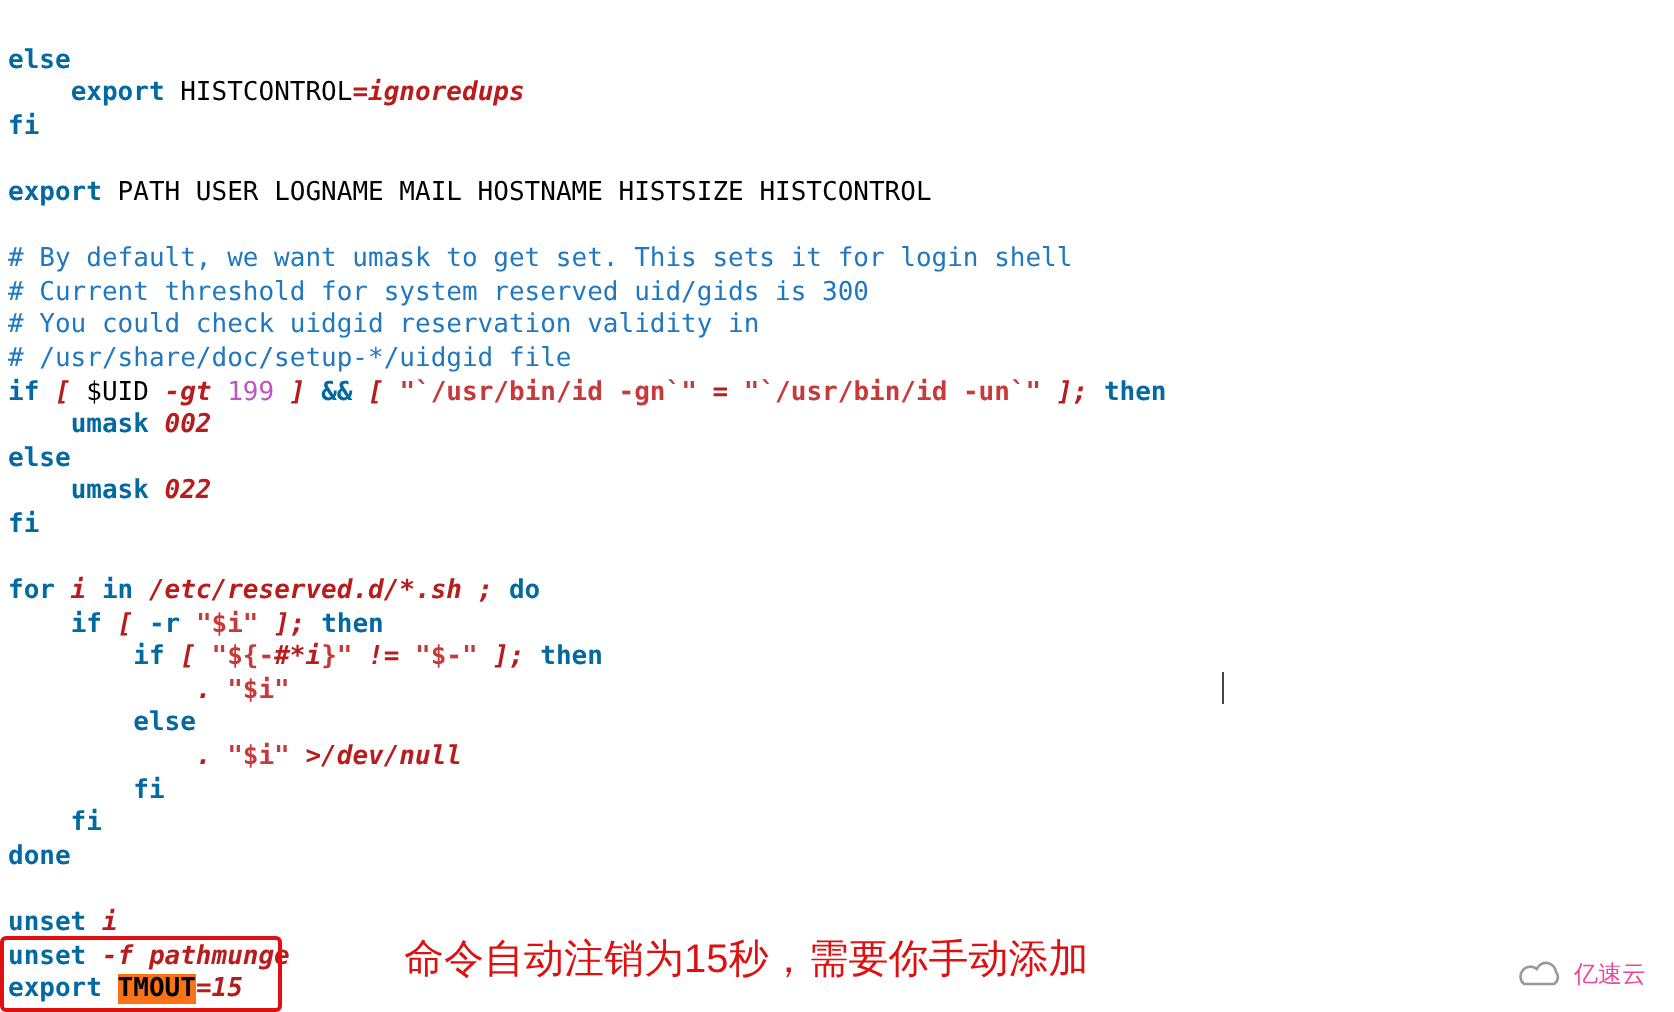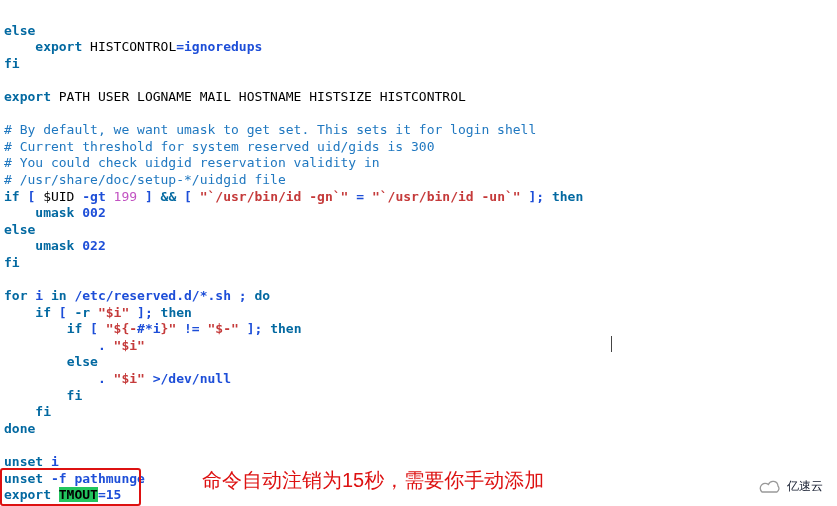--- a/index.html
+++ b/index.html
@@ -1,28 +1,28 @@
 <!DOCTYPE html>
 <html><head>
 <meta charset="utf-8">
 <style>
   html,body{margin:0;padding:0;width:837px;height:506px;background:#fff;font-family:"DejaVu Sans Mono","Courier New",monospace;font-size:13px;line-height:16.6px;overflow:hidden;}
   .code{position:absolute;left:4px;top:6px;white-space:pre;}
   .kw{color:#0369a1;font-weight:600;}
   .id{color:#000000;}
   .str{color:#c53a3a;font-weight:600;}
   .num{color:#c252c2;font-weight:400;}
-  .white{color:#1d4ed8;font-weight:600;}
+  .white{color:#b91c1c;font-weight:600;font-style:italic;}
   .cmt{color:#2078c0;margin-top:36px;}
-  .hi{background:#22c55e;color:#000;font-weight:600;}
+  .hi{background:#f97316;color:#000;font-weight:600;}
   .cur{display:inline-block;width:8px;height:14px;background:#12cf12;vertical-align:-2px;}
   .redbox{position:absolute;border:2px solid #d11;border-radius:3px;}
   .anno{position:absolute;color:#d11;font-family:"Microsoft YaHei","SimHei",sans-serif;font-size:20px;font-weight:500;}
   .tcur{position:absolute;width:1px;height:16px;background:#444;}
-  .wm{position:absolute;right:14px;bottom:10px;color:#0f172a;font-family:Liberation Mono, monospace;font-size:12px;display:flex;align-items:center;gap:3px;}
+  .wm{position:absolute;right:14px;bottom:10px;color:#ec4899;font-family:Liberation Serif, serif;font-size:12px;display:flex;align-items:center;gap:3px;}
   .cloud{width:26px;height:16px;position:relative;}
   .cloud svg{width:26px;height:16px;}
 </style>
 </head>
 <body>
 
 <div class="code">
 <span class="kw">else</span>
 <span>    </span><span class="kw">export </span><span class="id">HISTCONTROL</span><span class="white">=ignoredups</span>
 <span class="kw">fi</span>

